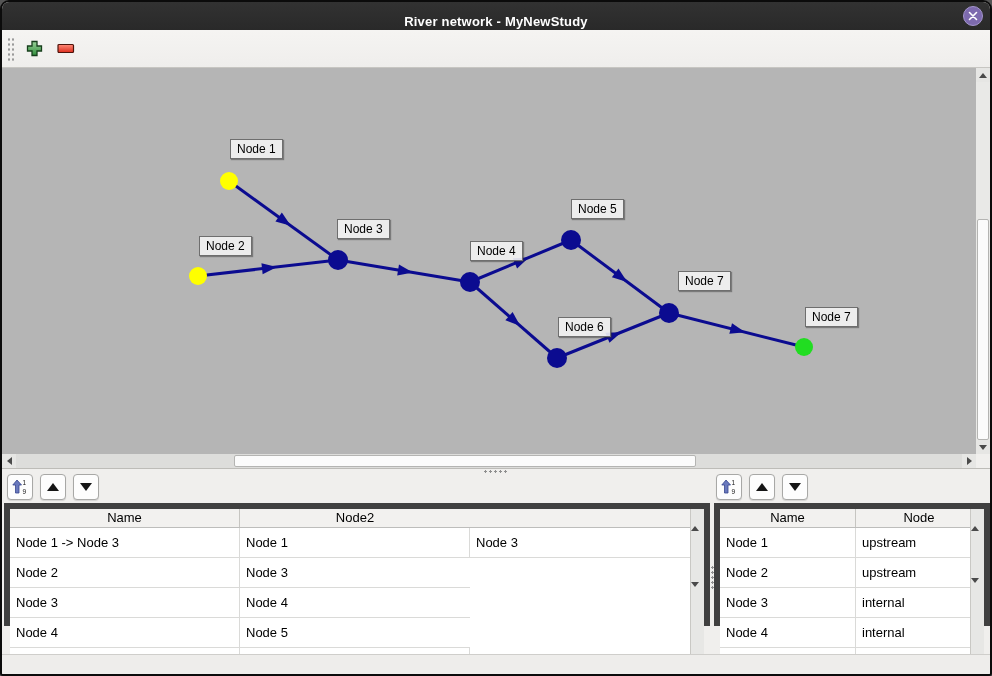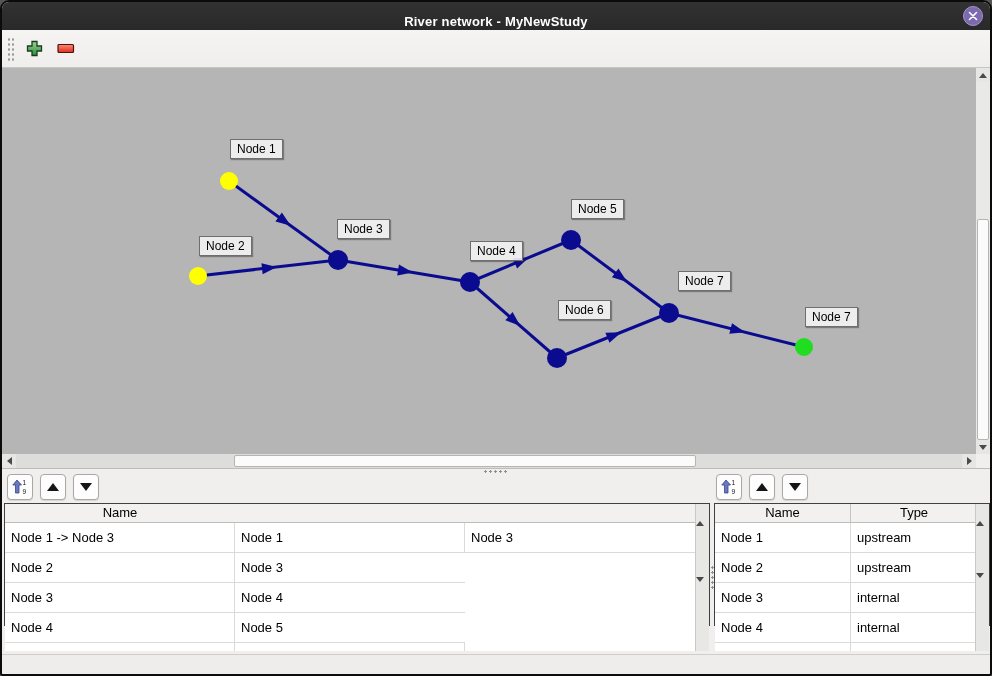--- a/index.html
+++ b/index.html
@@ -59,21 +59,21 @@
   .grp { position:absolute; top:1px; display:flex; gap:7px; }
   .grp.left  { left:5px; }
   .grp.right { left:714px; }
   .sqbtn { width:26px; height:26px; background:#fdfdfd; border:1px solid #a8a8a6; border-radius:4px;
            display:flex; align-items:center; justify-content:center; cursor:pointer;
            box-shadow:0 1px 1px rgba(0,0,0,.12); }
   .bt-up   { width:0;height:0;border-left:6px solid transparent;border-right:6px solid transparent;border-bottom:8px solid #151515; }
   .bt-down { width:0;height:0;border-left:6px solid transparent;border-right:6px solid transparent;border-top:8px solid #151515; }
 
   
-  .dtable { position:absolute; top:501px; height:123px; background:#fff; border:1px solid #404040; }
+  .dtable { position:absolute; top:501px; height:123px; background:#fff; border:6px solid #404040; }
   .dtable.left  { left:2px;   width:706px; }
   .dtable.right { left:712px; width:276px; }
   .thead { display:grid; height:19px; background:#f2f1ef; border-bottom:1px solid #bdbdbb; }
   .thead .hc { font-size:13px; color:#000; text-align:center; line-height:18px;
                border-right:1px solid #c6c5c1; overflow:hidden; }
   .thead .hc:last-child { border-right:none; }
   .tbody { overflow:hidden; }
   .trow { display:grid; height:30px; background:#fff; }
   .trow .tc { font-size:13px; color:#000; line-height:29px; padding-left:6px;
               border-right:1px solid #dadad8; border-bottom:1px solid #dadad8;
@@ -152,21 +152,21 @@
         <circle cx="569" cy="172" r="10" fill="#0b0b90"></circle>
         <circle cx="555" cy="290" r="10" fill="#0b0b90"></circle>
         <circle cx="667" cy="245" r="10" fill="#0b0b90"></circle>
         <circle cx="802" cy="279" r="9" fill="#21dd21"></circle>
       </svg>
   <div class="nlabel" style="left: 228px; top: 71px;">Node 1</div>
       <div class="nlabel" style="left: 197px; top: 168px;">Node 2</div>
       <div class="nlabel" style="left: 335px; top: 151px;">Node 3</div>
       <div class="nlabel" style="left: 468px; top: 173px;">Node 4</div>
       <div class="nlabel" style="left: 569px; top: 131px;">Node 5</div>
-      <div class="nlabel" style="left: 556px; top: 232px;">Node 6</div>
+      <div class="nlabel" style="left: 556px; top: 249px;">Node 6</div>
       <div class="nlabel" style="left: 676px; top: 203px;">Node 7</div>
       <div class="nlabel" style="left: 803px; top: 239px;">Node 7</div>
     </div>
 
   <div class="sb canvas-vscroll">
     <div class="arr" style="top:0;left:0;">
         <span class="t-up"></span>
       </div>
     <div class="thumb" style="left:1px; width:12px; top:151px; height:221px;"></div>
     <div class="arr" style="bottom:0;left:0;">
@@ -217,20 +217,21 @@
         </button>
       <button class="sqbtn">
           <span class="bt-down"></span>
         </button>
     </div>
   </div>
 
   <div class="dtable left">
     <div class="thead cols3" style="width:692px;">
       <div class="hc">Name</div>
+      <div class="hc">Node2</div>
     </div>
     <div class="tbody" id="reaches-body" style="width:692px; height:128px;">
         <div class="trow cols3">
           <div class="tc">Node 1 -&gt; Node 3</div>
           <div class="tc">Node 1</div>
           <div class="tc">Node 3</div>
         </div>
         <div class="trow cols3">
           <div class="tc">Node 2</div>
           <div class="tc">Node 3</div>
@@ -256,21 +257,21 @@
     </div>
   </div>
 
   <div class="vsplitter">
       <span class="dots"></span>
     </div>
 
   <div class="dtable right">
     <div class="thead cols2" style="width:262px;">
       <div class="hc">Name</div>
-      <div class="hc">Type</div>
+      <div class="hc">Node</div>
     </div>
     <div class="tbody" id="nodes-body" style="width:262px; height:128px;">
         <div class="trow cols2">
           <div class="tc">Node 1</div>
           <div class="tc">upstream</div>
         </div>
         <div class="trow cols2">
           <div class="tc">Node 2</div>
           <div class="tc">upstream</div>
         </div>

